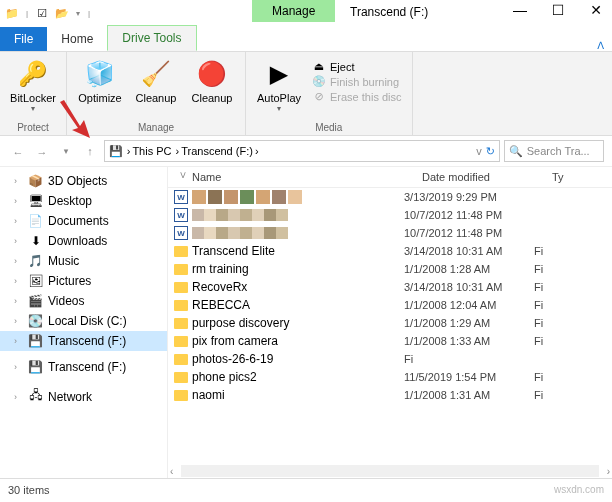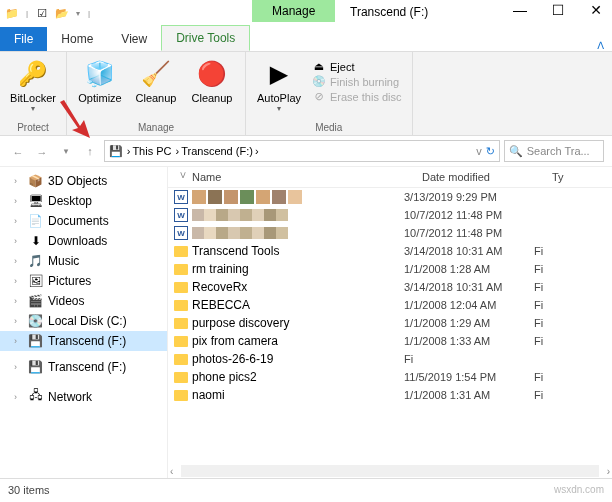--- a/index.html
+++ b/index.html
@@ -96,21 +96,20 @@
   <div class="winctrl">
     <span>—</span>
     <span>☐</span>
     <span>✕</span>
   </div>
 </div>
 
 <div class="tabs">
   <div class="file-tab">File</div>
   <div class="tab">Home</div>
-  <div class="tab">View</div>
   <div class="tab active">Drive Tools</div>
   <div class="tabs-right">ᐱ</div>
 </div>
 
 <div class="ribbon">
   <div class="group">
     <div class="group-items">
       <div class="big-btn">
         <div class="icon">🔑</div>
         <div class="lbl">BitLocker</div>
@@ -312,21 +311,21 @@
               <span style="background:#d0c0a0"></span>
             </span>
           </span>
           <span class="rdate">10/7/2012 11:48 PM</span>
           <span class="rtype"></span>
         </div>
         <div class="row">
           <span class="ri">
             <span class="folder-icon"></span>
           </span>
-          <span class="rname"><span>Transcend Tools</span></span>
+          <span class="rname"><span>Transcend Elite</span></span>
           <span class="rdate">3/14/2018 10:31 AM</span>
           <span class="rtype">Fi</span>
         </div>
         <div class="row">
           <span class="ri">
             <span class="folder-icon"></span>
           </span>
           <span class="rname"><span>rm training</span></span>
           <span class="rdate">1/1/2008 1:28 AM</span>
           <span class="rtype">Fi</span>

